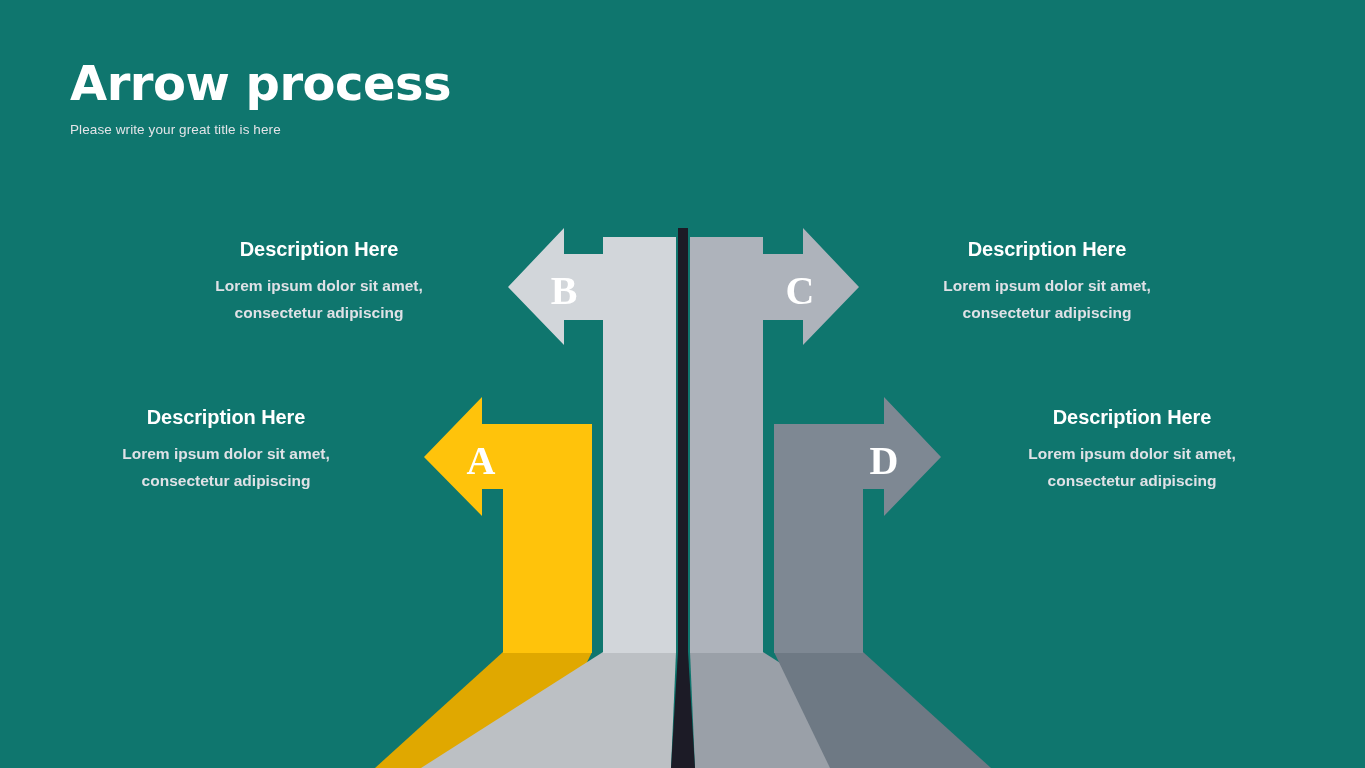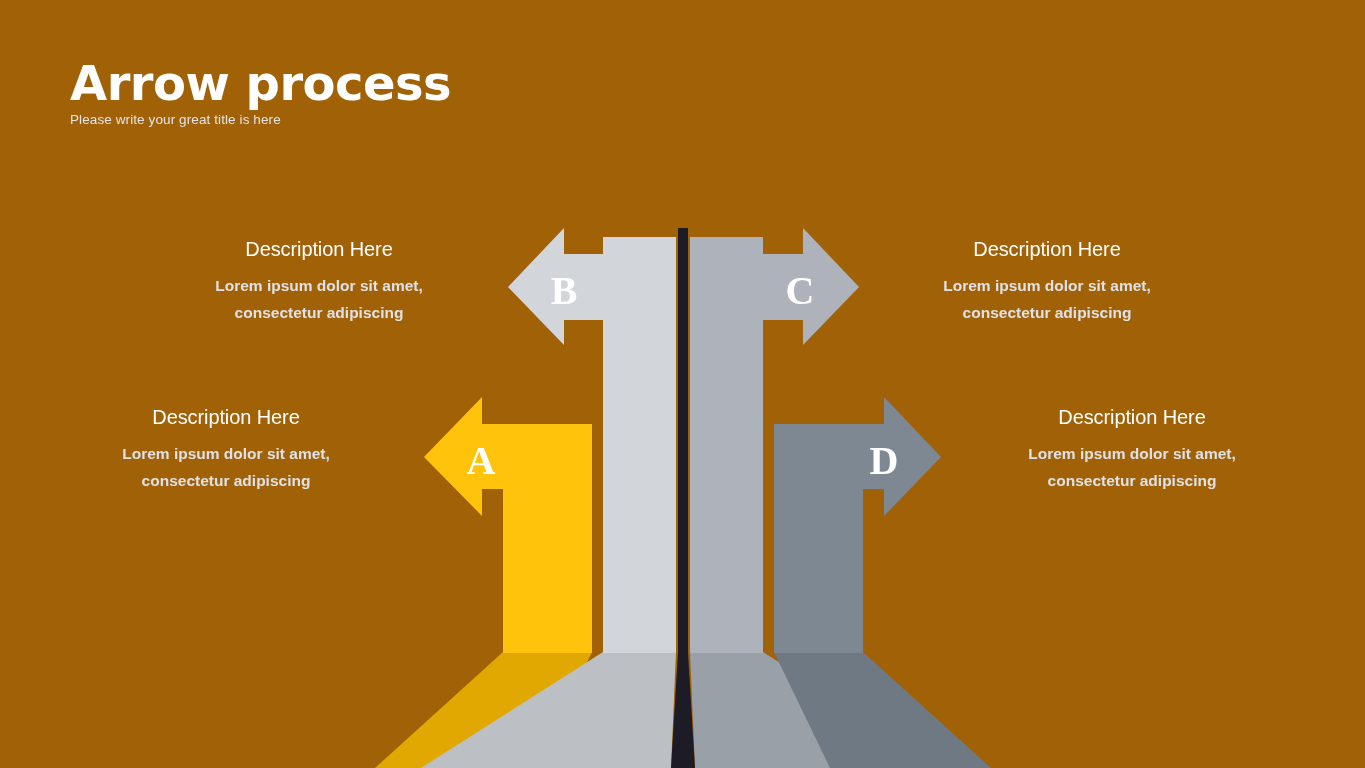--- a/index.html
+++ b/index.html
@@ -20,21 +20,21 @@
   #header { position:absolute; left:70px; top:58px; }
   #page-title {
     font-family:"DejaVu Sans", sans-serif;
     font-size:48px;
     font-weight:bold;
     letter-spacing:-0.5px;
     color:#ffffff;
     line-height:1.05;
   }
   #page-subtitle {
-    margin-top:4px;
+    margin-top:14px;
     font-size:13.5px;
     font-weight:400;
     color:#e3e4e8;
     letter-spacing:0.1px;
   }
 
   
   #graphic {
     position:absolute;
     left:0; top:0;
@@ -42,41 +42,41 @@
   }
 
   
   .desc {
     position:absolute;
     width:300px;
     text-align:center;
   }
   .desc-title {
     font-size:20px;
-    font-weight:normal;
+    font-weight:bold;
     color:#ffffff;
     margin-bottom:12px;
     letter-spacing:-0.1px;
   }
   .desc-body {
     font-size:15.5px;
     font-weight:700;
     color:#dfe1e6;
     line-height:1.72;
   }
 
   #desc-b { left:169px;  top:238px; }
   #desc-a { left:76px;   top:406px; }
   #desc-c { left:897px;  top:238px; }
   #desc-d { left:982px;  top:406px; }
 </style>
 </head>
 <body>
 
-<div id="slide" style="background: #a16207;">
+<div id="slide" style="background: #0f766e;">
 
   <div id="header">
     <div id="page-title">Arrow process</div>
     <div id="page-subtitle">Please write your great title is here</div>
   </div>
 
   <svg id="graphic" viewBox="0 0 1365 768">
 
     <polygon points="503,652 592,652 536,768 375,768" fill="#e0a800"></polygon>
 

